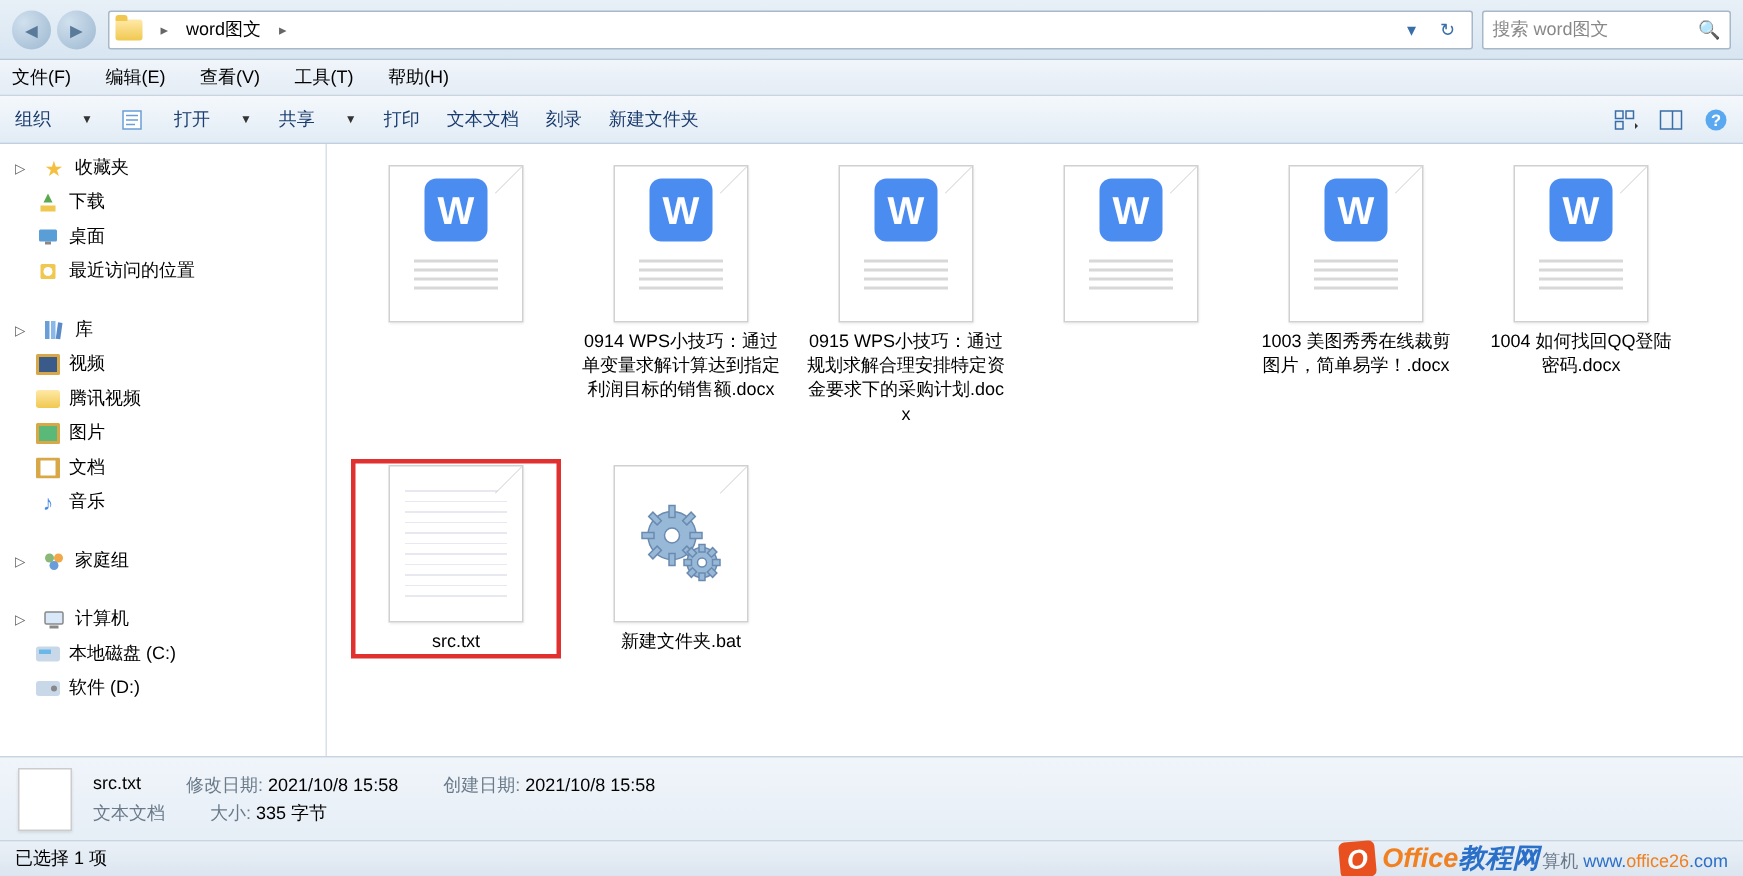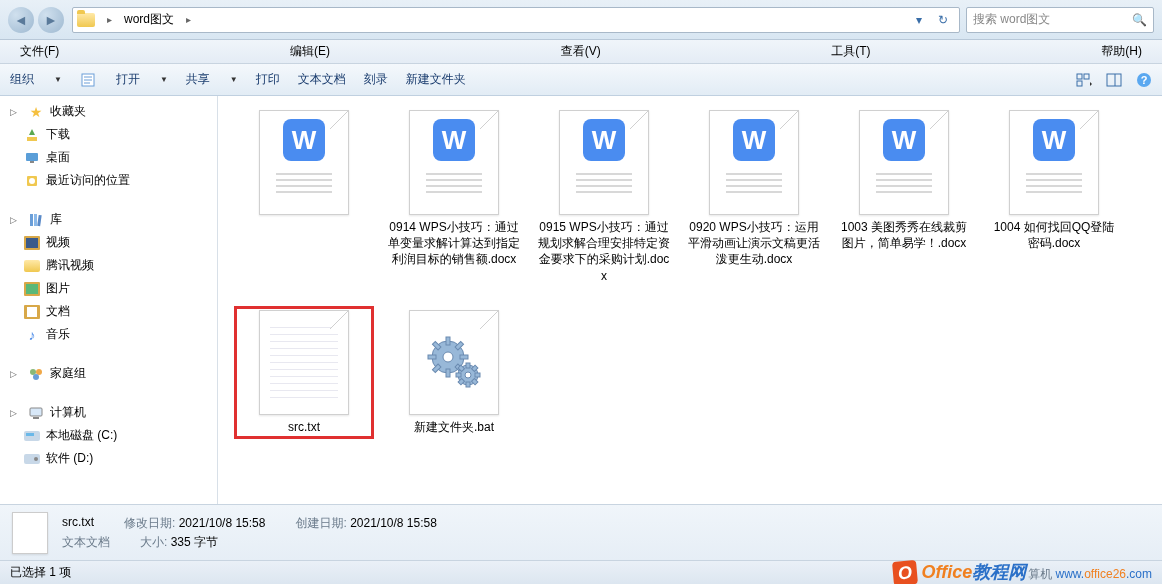--- a/index.html
+++ b/index.html
@@ -9,25 +9,25 @@
     .address-bar { height: 40px; background: linear-gradient(#e8f0f7, #d8e6f2); display: flex; align-items: center; padding: 4px 8px; border-bottom: 1px solid #b8c8d8; }
     .nav-btns { display: flex; gap: 4px; margin-right: 8px; }
     .nav-circle { width: 26px; height: 26px; border-radius: 50%; background: radial-gradient(circle at 30% 30%, #d0e0ee, #9db8d0); display: flex; align-items: center; justify-content: center; color: #5a7a9a; font-size: 14px; cursor: pointer; }
     .breadcrumb-box { flex: 1; height: 26px; background: #fff; border: 1px solid #a8b8c8; display: flex; align-items: center; padding: 0 4px; border-radius: 2px; }
     .folder-icon { width: 18px; height: 14px; background: linear-gradient(#ffe9a8, #f0c850); border-radius: 2px; margin-right: 6px; position: relative; }
     .folder-icon::before { content:''; position:absolute; top:-3px; left:0; width:8px; height:4px; background:#f0c850; border-radius:2px 2px 0 0;}
     .breadcrumb-box span { padding: 0 6px; }
     .bc-arrow { color: #666; font-size: 10px; padding: 0 3px; }
     .address-controls { display: flex; align-items: center; margin-left: auto; gap: 8px; padding-right: 4px; }
     .address-controls .ic { width: 16px; height: 16px; display: flex; align-items: center; justify-content: center; color: #3a6ea8; }
-    .search-box { width: 188px; height: 26px; background: #fff; border: 1px solid #a8b8c8; display: flex; align-items: center; padding: 0 6px; margin-left: 6px; color: #888; border-radius: 2px; }
+    .search-box { width: 166px; height: 26px; background: #fff; border: 1px solid #a8b8c8; display: flex; align-items: center; padding: 0 6px; margin-left: 6px; color: #888; border-radius: 2px; }
     .search-box .mag { margin-left: auto; color: #5a8acc; }
     
     
-    .menu-bar { height: 24px; background: linear-gradient(#f0f5fa, #e4ecf5); display: flex; align-items: center; padding: 0 20px; gap: 10px; border-bottom: 1px solid #c8d4e0; justify-content: space-between; }
+    .menu-bar { height: 24px; background: linear-gradient(#f0f5fa, #e4ecf5); display: flex; align-items: center; padding: 0 8px; gap: 23px; border-bottom: 1px solid #c8d4e0; }
     .menu-bar span { cursor: default; }
     
     
     .toolbar { height: 32px; background: linear-gradient(#f4f8fc, #e2ecf5); display: flex; align-items: center; padding: 0 10px; gap: 18px; border-bottom: 1px solid #c0d0e0; color: #1a3c6e; }
     .toolbar .tb-item { display: flex; align-items: center; gap: 20px; cursor: pointer; }
     .tb-dd { font-size: 8px; color: #333; }
     .tb-right { margin-left: auto; display: flex; align-items: center; gap: 14px; }
     .tb-right svg { width: 16px; height: 16px; }
     
     
@@ -319,21 +319,20 @@
       <div class="file-item">
         <div class="thumb">
           <div class="wps-badge">W</div>
           <div class="doc-lines">
             <div></div>
             <div></div>
             <div></div>
             <div></div>
           </div>
         </div>
-        <div class="file-label">0920 WPS小技巧：运用平滑动画让演示文稿更活泼更生动.docx</div>
       </div>
       <div class="file-item">
         <div class="thumb">
           <div class="wps-badge">W</div>
           <div class="doc-lines">
             <div></div>
             <div></div>
             <div></div>
             <div></div>
           </div>

